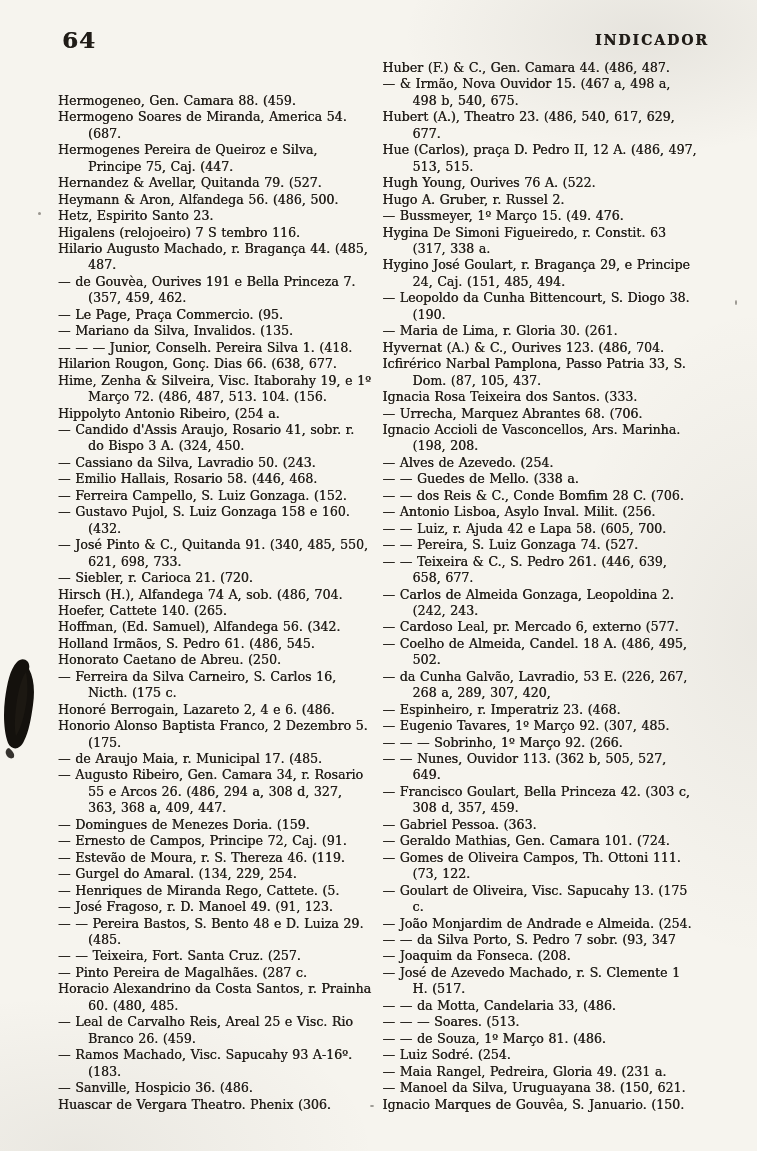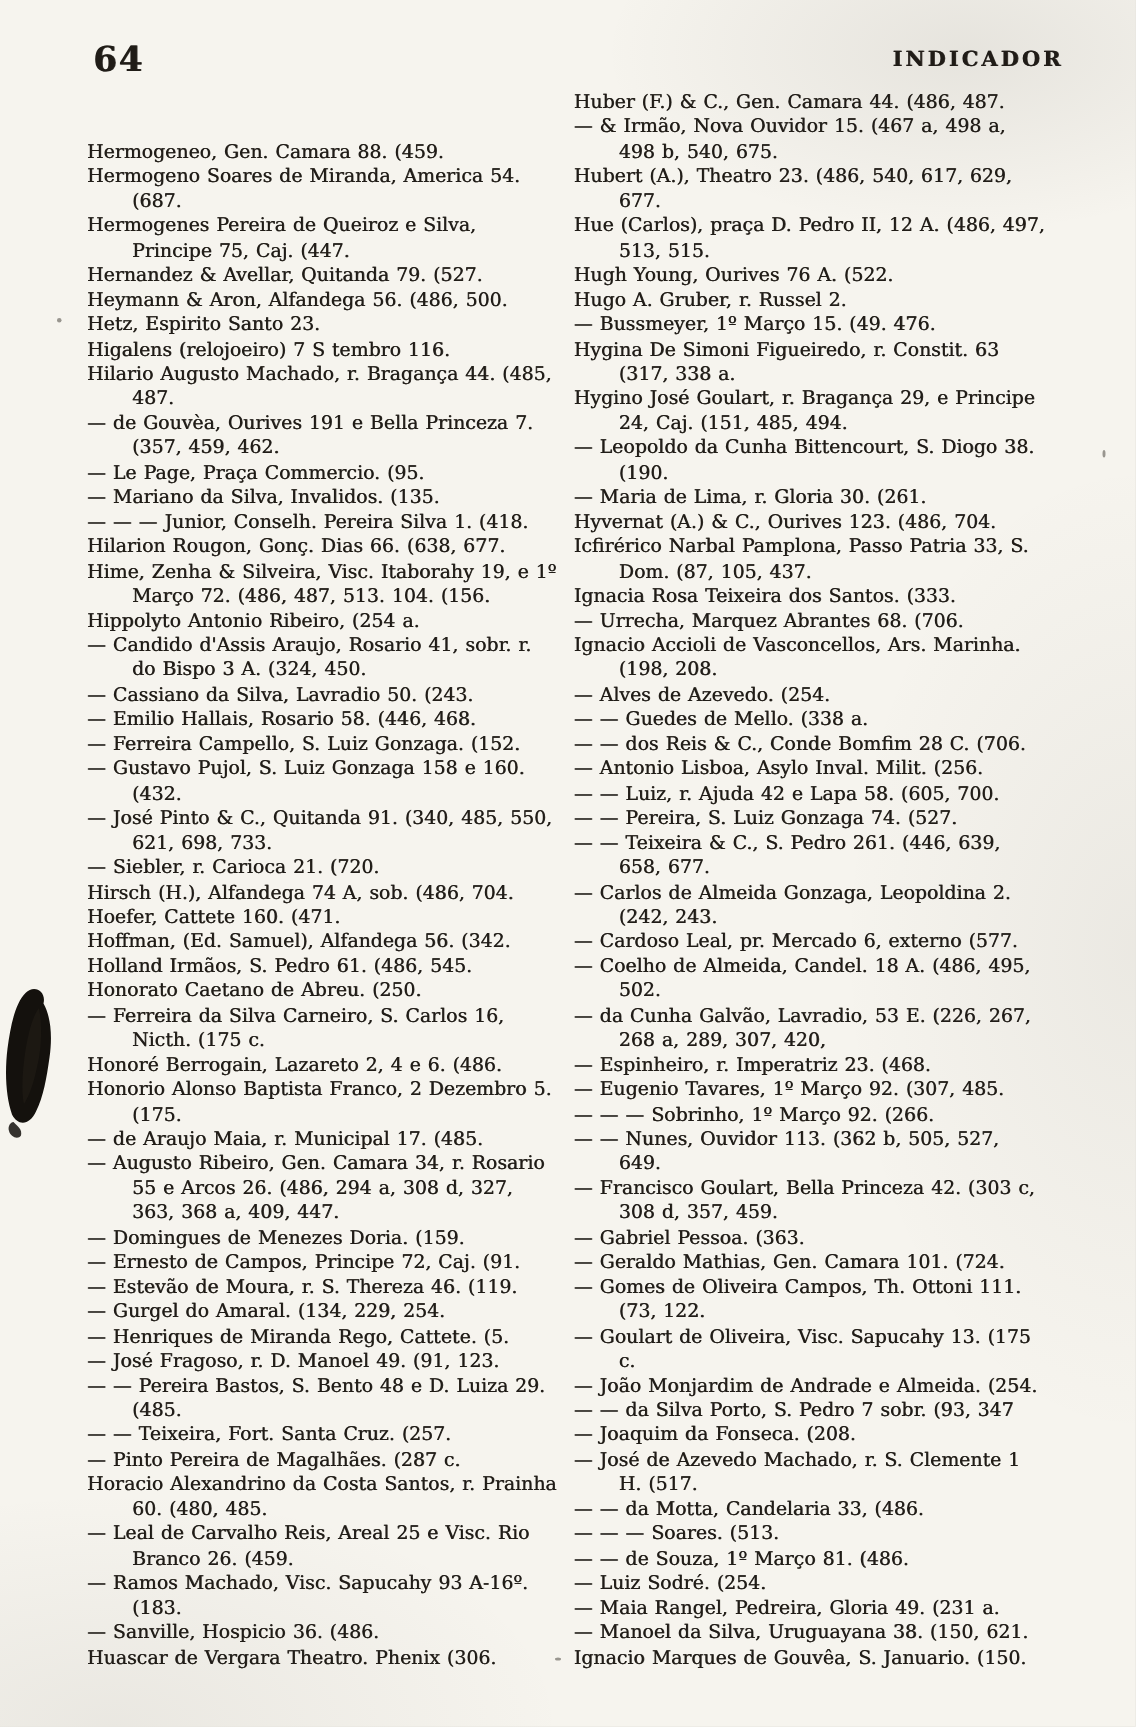--- a/index.html
+++ b/index.html
@@ -76,21 +76,21 @@
         <div class="entry">Hime, Zenha &amp; Silveira, Visc. Itaborahy 19, e 1º Março 72. (486, 487, 513. 104. (156.</div>
         <div class="entry">Hippolyto Antonio Ribeiro, (254 a.</div>
         <div class="entry">— Candido d'Assis Araujo, Rosario 41, sobr. r. do Bispo 3 A. (324, 450.</div>
         <div class="entry">— Cassiano da Silva, Lavradio 50. (243.</div>
         <div class="entry">— Emilio Hallais, Rosario 58. (446, 468.</div>
         <div class="entry">— Ferreira Campello, S. Luiz Gonzaga. (152.</div>
         <div class="entry">— Gustavo Pujol, S. Luiz Gonzaga 158 e 160. (432.</div>
         <div class="entry">— José Pinto &amp; C., Quitanda 91. (340, 485, 550, 621, 698, 733.</div>
         <div class="entry">— Siebler, r. Carioca 21. (720.</div>
         <div class="entry">Hirsch (H.), Alfandega 74 A, sob. (486, 704.</div>
-        <div class="entry">Hoefer, Cattete 160. (471.</div>
+        <div class="entry">Hoefer, Cattete 140. (265.</div>
         <div class="entry">Hoffman, (Ed. Samuel), Alfandega 56. (342.</div>
         <div class="entry">Holland Irmãos, S. Pedro 61. (486, 545.</div>
         <div class="entry">Honorato Caetano de Abreu. (250.</div>
         <div class="entry">— Ferreira da Silva Carneiro, S. Carlos 16, Nicth. (175 c.</div>
         <div class="entry">Honoré Berrogain, Lazareto 2, 4 e 6. (486.</div>
         <div class="entry">Honorio Alonso Baptista Franco, 2 Dezembro 5. (175.</div>
         <div class="entry">— de Araujo Maia, r. Municipal 17. (485.</div>
         <div class="entry">— Augusto Ribeiro, Gen. Camara 34, r. Rosario 55 e Arcos 26. (486, 294 a, 308 d, 327, 363, 368 a, 409, 447.</div>
         <div class="entry">— Domingues de Menezes Doria. (159.</div>
         <div class="entry">— Ernesto de Campos, Principe 72, Caj. (91.</div>

